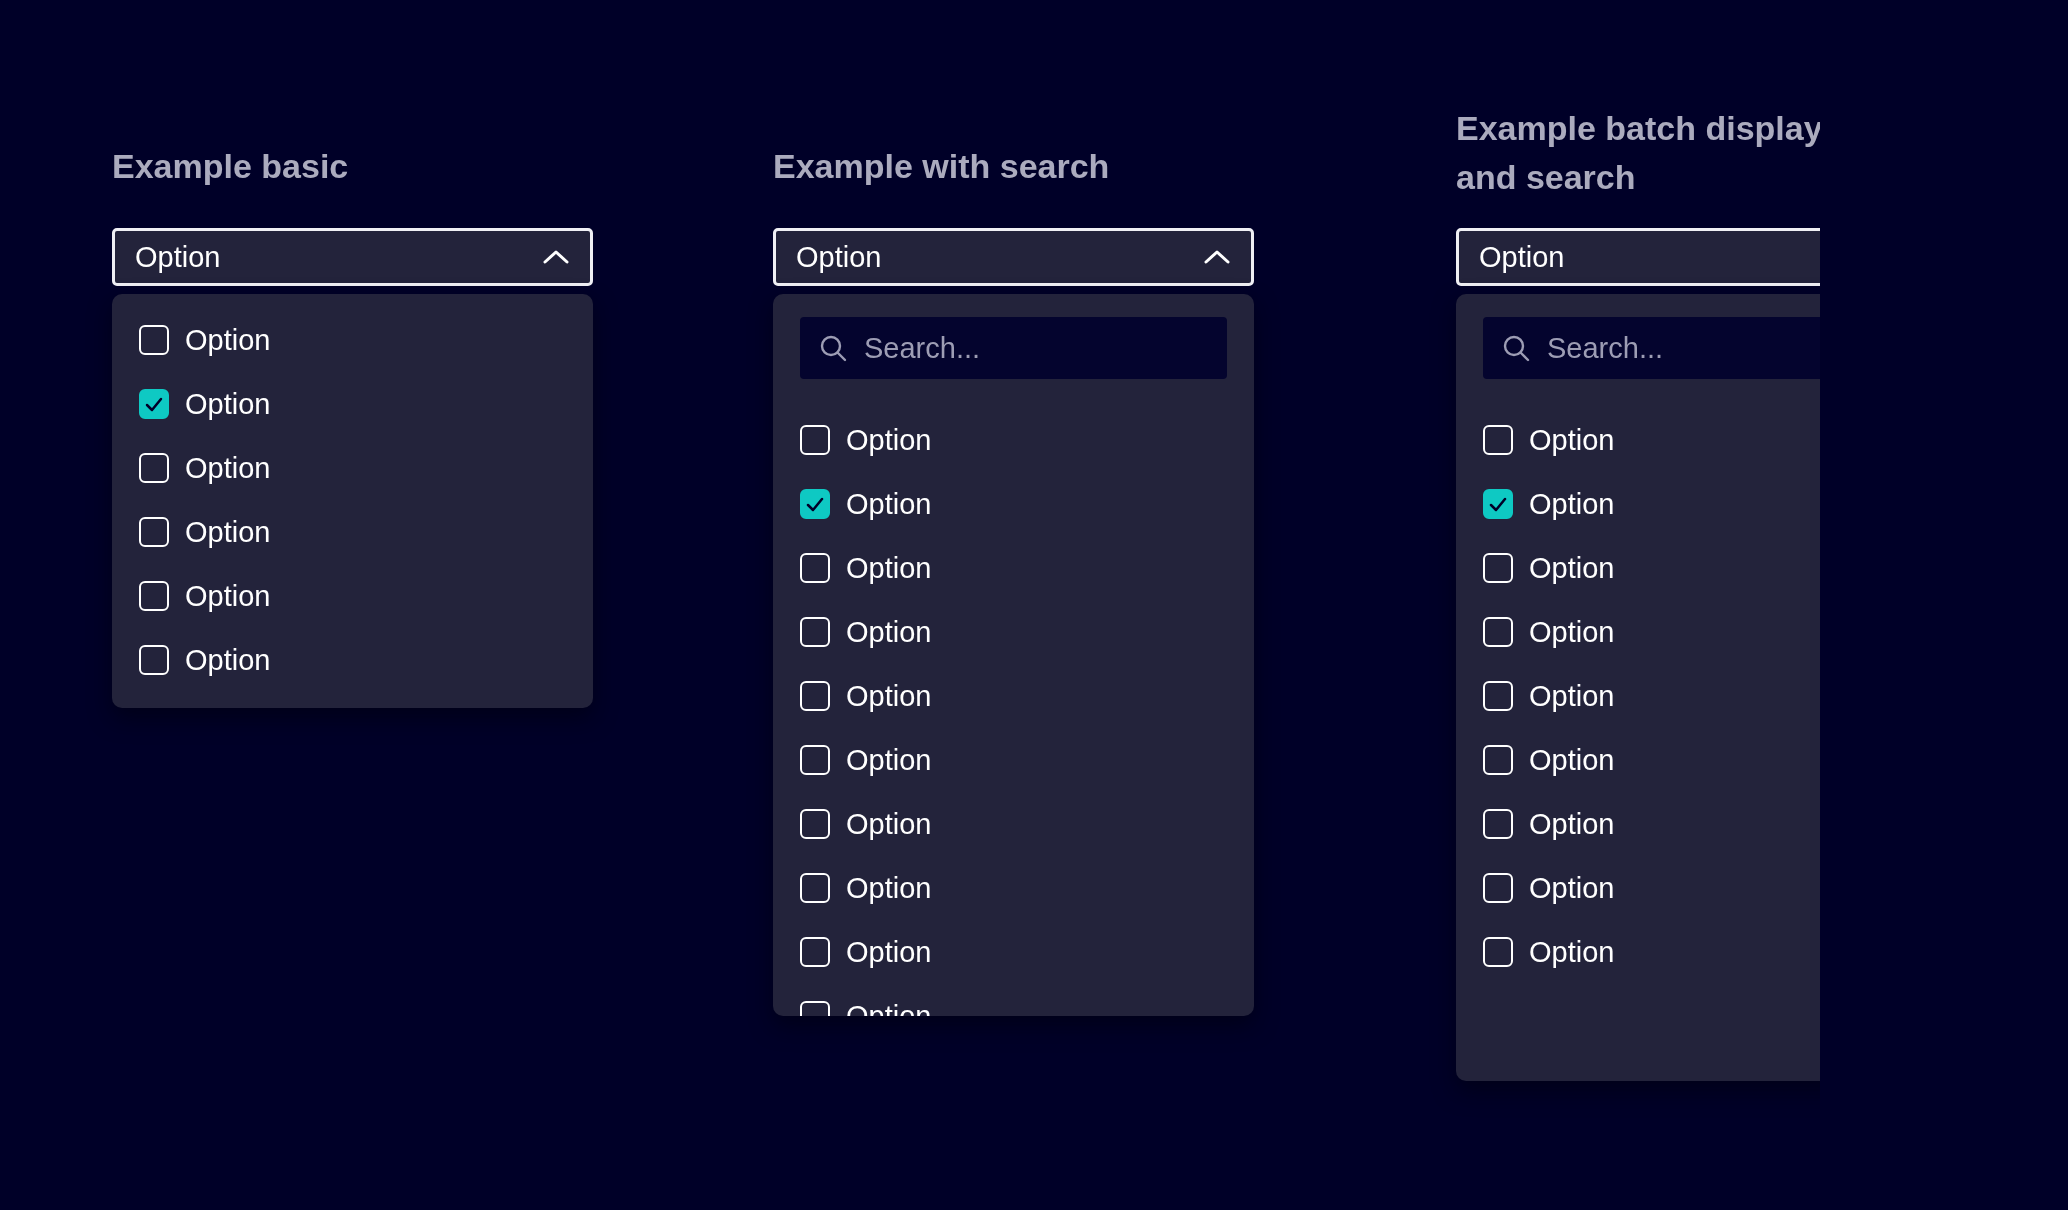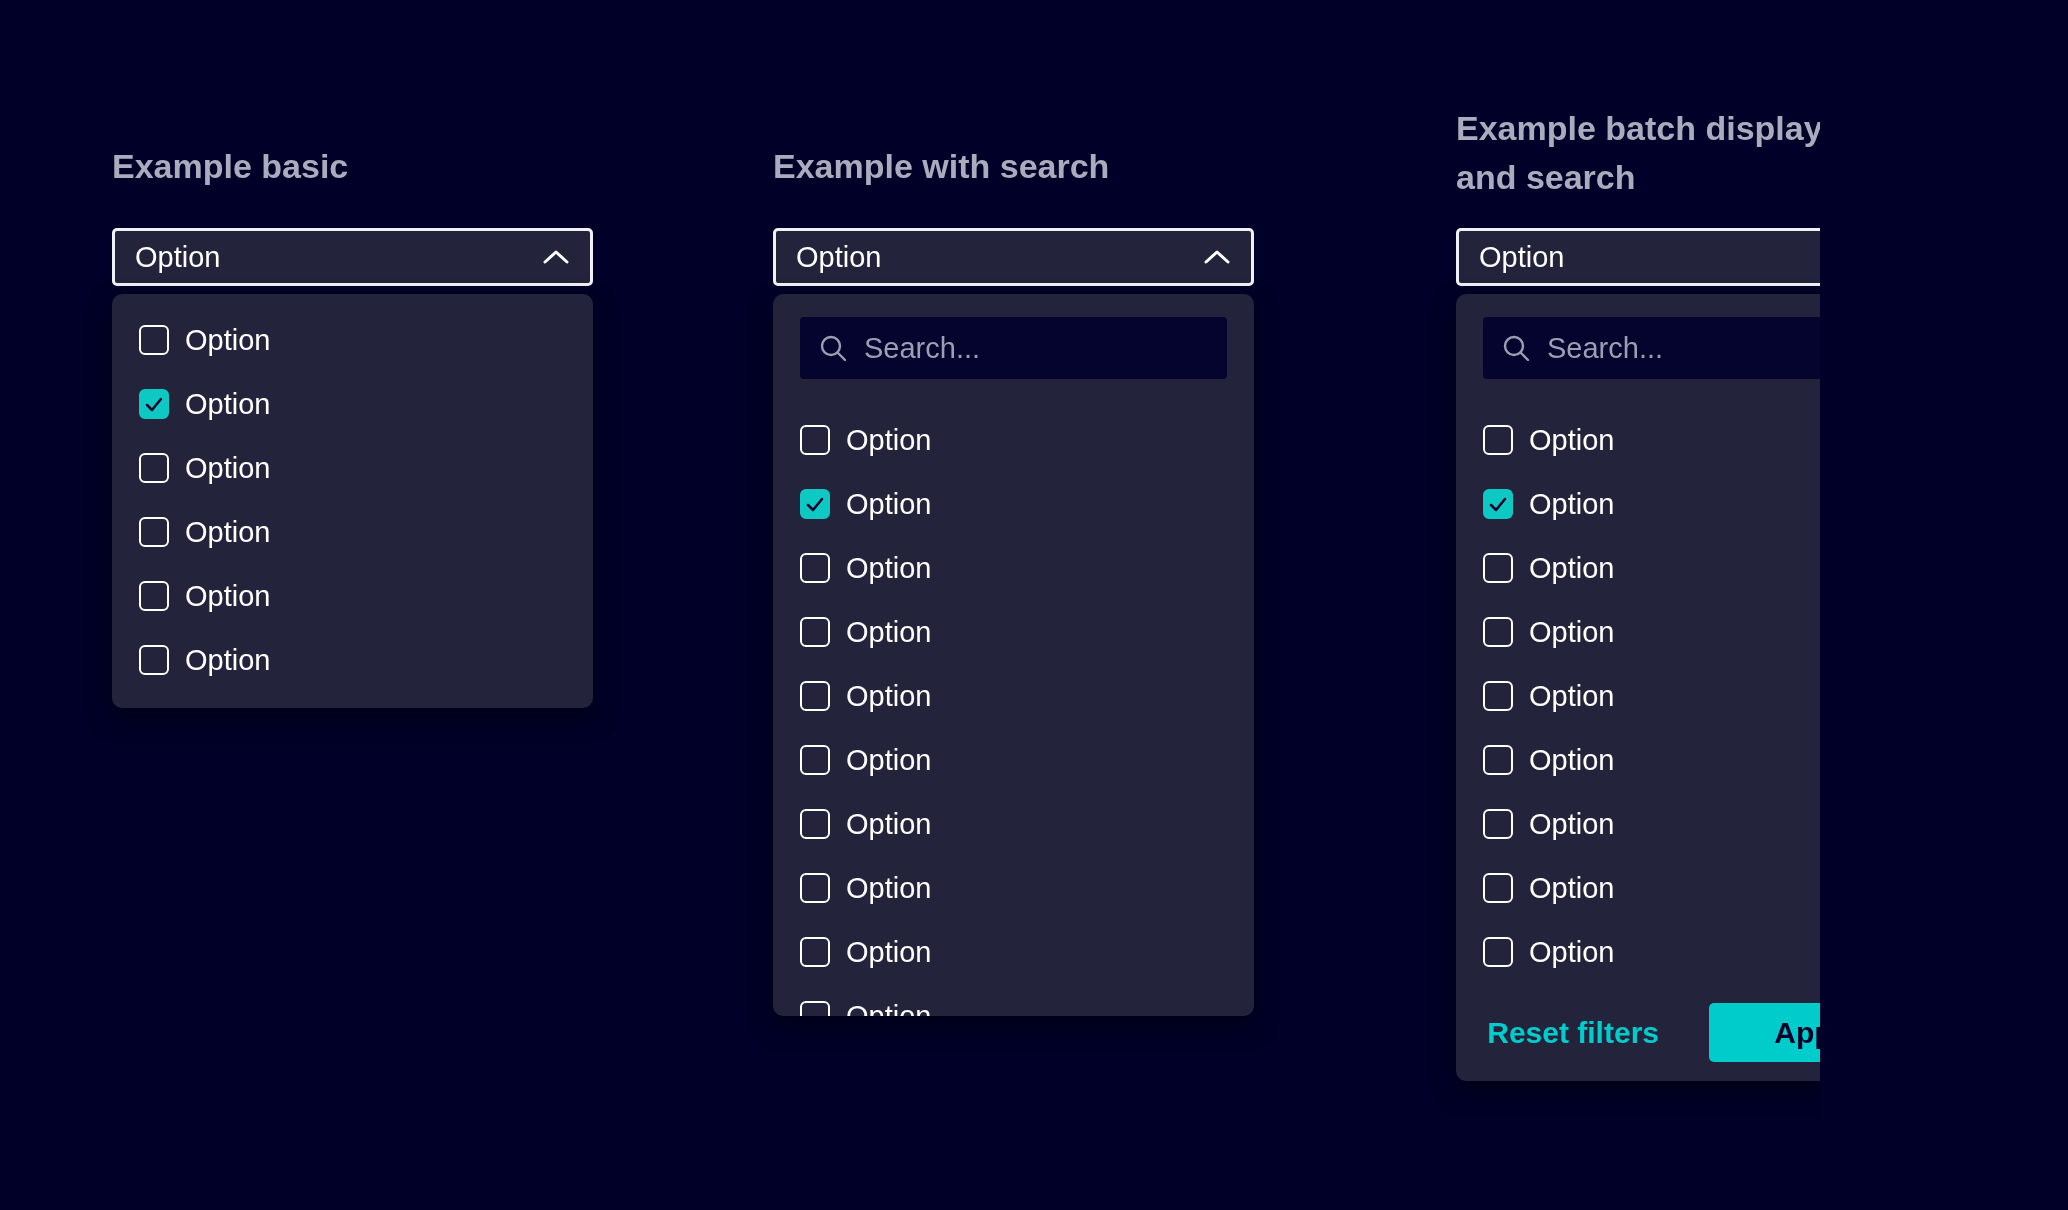--- a/index.html
+++ b/index.html
@@ -320,20 +320,16 @@
             <span class="option-label">Option</span>
           </div>
 
           <div class="option-row">
             <span class="option-checkbox">
               
             </span>
             <span class="option-label">Option</span>
           </div>
         </div>
-      <div class="panel-footer">
-        <button class="reset-btn">Reset filters</button>
-        <button class="apply-btn">Apply</button>
-      </div>
     </div>
   </section>
 
 </div>
 
 </body></html>

